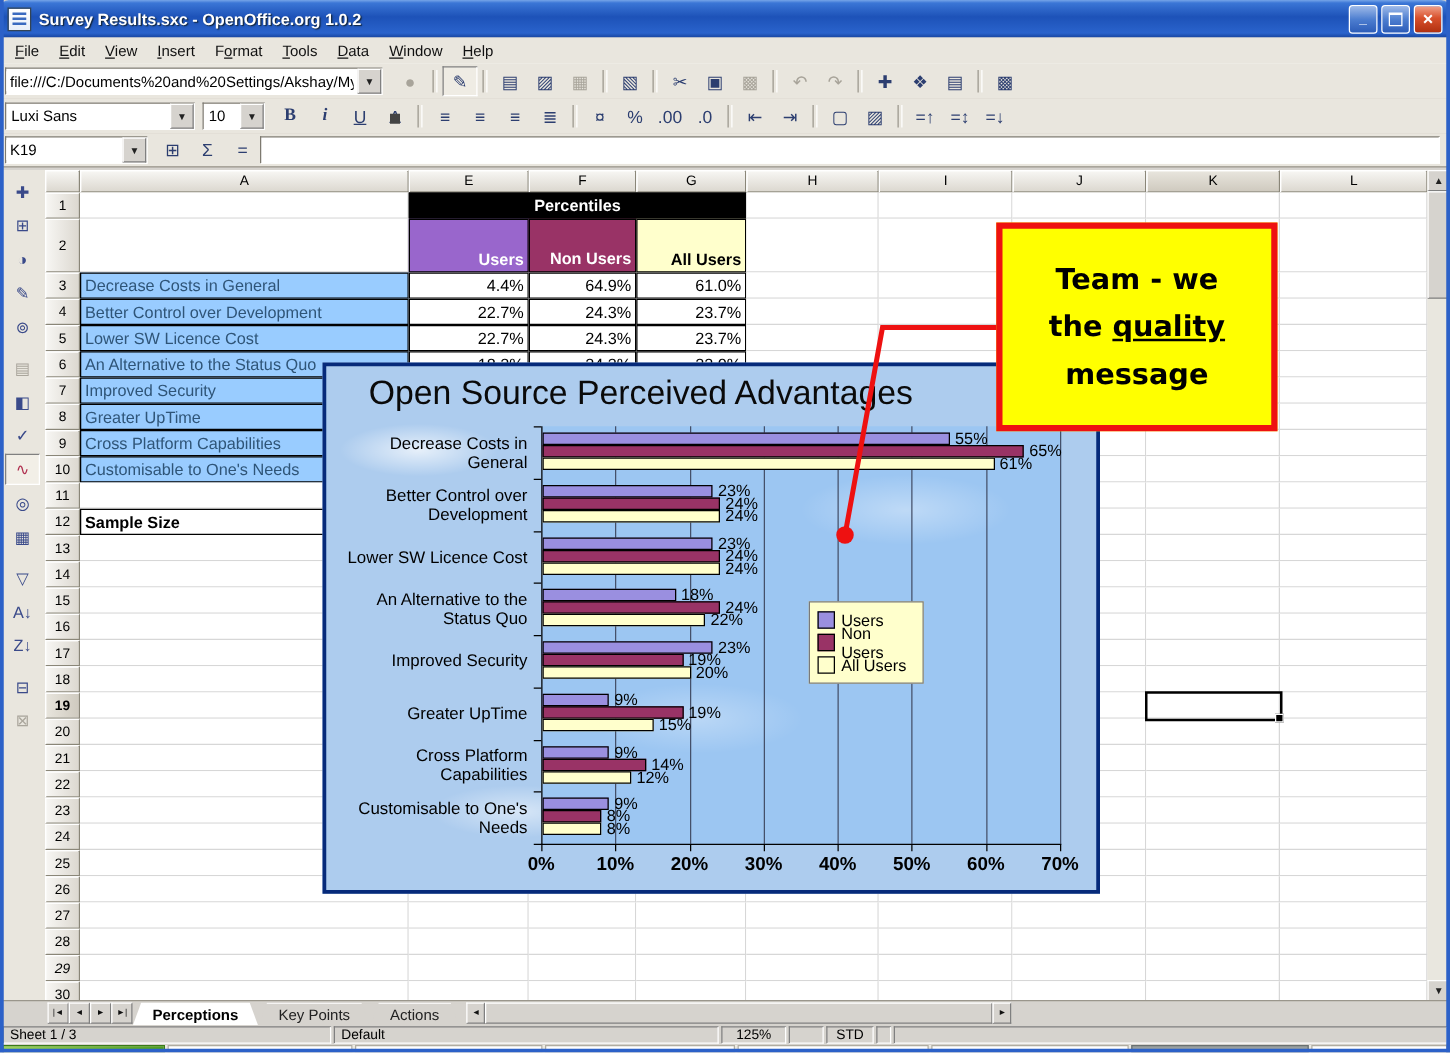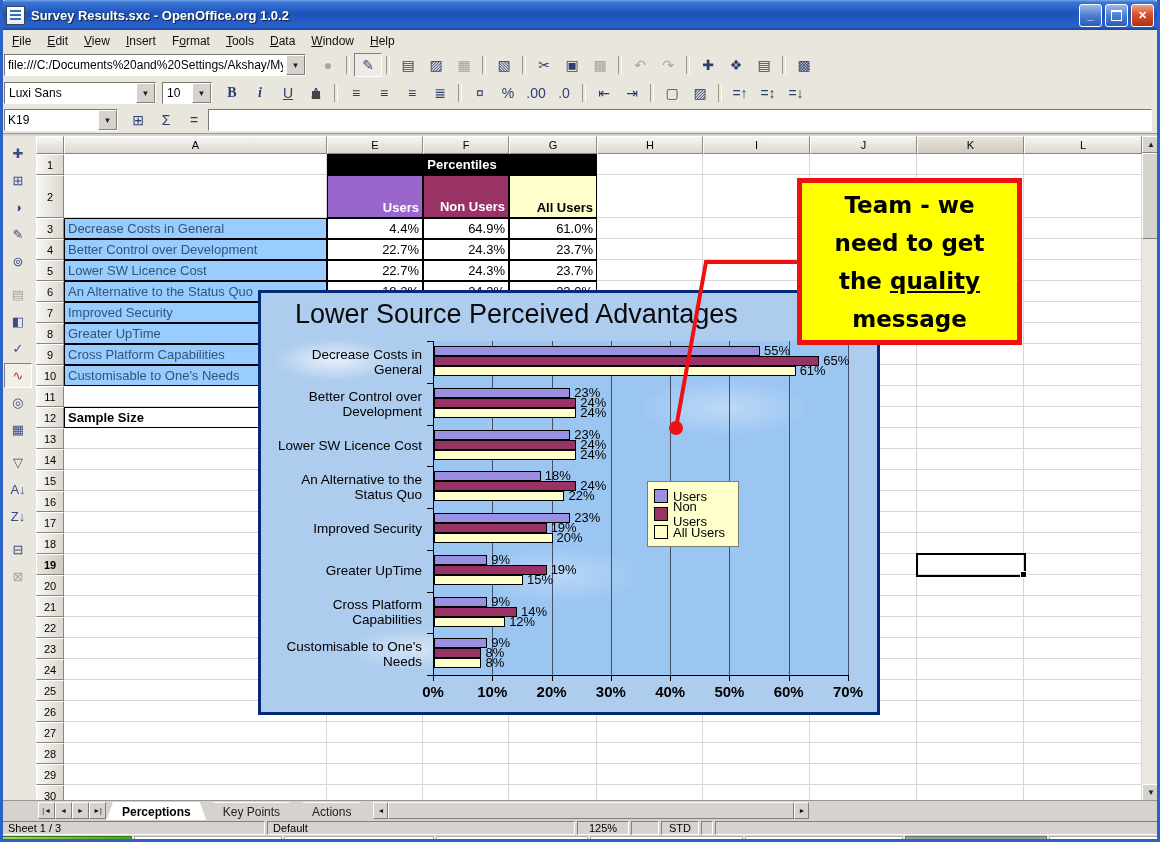--- a/index.html
+++ b/index.html
@@ -724,21 +724,21 @@
         <div class="cell" style="width: 263px; flex: 0 0 263px; height: 21px;"></div>
         <div class="cell" style="width: 96px; flex: 0 0 96px; height: 21px;"></div>
         <div class="cell" style="width: 86px; flex: 0 0 86px; height: 21px;"></div>
         <div class="cell" style="width: 88px; flex: 0 0 88px; height: 21px;"></div>
         <div class="cell" style="width: 106px; flex: 0 0 106px; height: 21px;"></div>
         <div class="cell" style="width: 107px; flex: 0 0 107px; height: 21px;"></div>
         <div class="cell" style="width: 107px; flex: 0 0 107px; height: 21px;"></div>
         <div class="cell" style="width: 107px; flex: 0 0 107px; height: 21px;"></div>
         <div class="cell" style="width: 118px; flex: 0 0 118px; height: 21px;"></div>
       </div>
-      <div class="gridrow" style="height: 21px;">
+      <div class="gridrow" style="height: 21px; font-style: italic;">
         <div class="rowhdr">29</div>
         <div class="cell" style="width: 263px; flex: 0 0 263px; height: 21px;"></div>
         <div class="cell" style="width: 96px; flex: 0 0 96px; height: 21px;"></div>
         <div class="cell" style="width: 86px; flex: 0 0 86px; height: 21px;"></div>
         <div class="cell" style="width: 88px; flex: 0 0 88px; height: 21px;"></div>
         <div class="cell" style="width: 106px; flex: 0 0 106px; height: 21px;"></div>
         <div class="cell" style="width: 107px; flex: 0 0 107px; height: 21px;"></div>
         <div class="cell" style="width: 107px; flex: 0 0 107px; height: 21px;"></div>
         <div class="cell" style="width: 107px; flex: 0 0 107px; height: 21px;"></div>
         <div class="cell" style="width: 118px; flex: 0 0 118px; height: 21px;"></div>
@@ -758,21 +758,21 @@
       <div class="active-cell" style="left: 880px; top: 417px; width: 106px; height: 20px;"></div>
     </div>
   <div class="vsb">
     <div class="sbtn" style="top:0">▲</div>
     <div class="vthumb"></div>
     <div class="sbtn" style="bottom:0;top:auto">▼</div>
   </div>
 </div>
 
 <div class="chart" id="chart">
-  <div class="chart-title">Lower Source Perceived Advantages</div>
+  <div class="chart-title">Open Source Perceived Advantages</div>
   <div class="plot" id="plot">
       <div class="gridline" style="left: 58.2857px;"></div>
       <div class="gridline" style="left: 117.571px;"></div>
       <div class="gridline" style="left: 176.857px;"></div>
       <div class="gridline" style="left: 236.143px;"></div>
       <div class="gridline" style="left: 295.429px;"></div>
       <div class="gridline" style="left: 354.714px;"></div>
       <div class="gridline" style="left: 414px;"></div>
       <div class="bar" style="left: 0px; top: 5px; width: 326.071px; background: rgb(154, 143, 224);"></div>
       <div class="dlabel" style="left: 330.071px; top: 2px;">55%</div>
@@ -874,21 +874,20 @@
     </div>
 </div>
 
 <svg class="connector" width="1160" height="842">
   <polyline points="798,262 706,262 676,428" fill="none" stroke="#ee1111" stroke-width="4"></polyline>
   <circle cx="676" cy="428" r="7" fill="#ee1111"></circle>
 </svg>
 
 <div class="callout" id="callout">
     <div>Team - we</div>
-    <div>need to get</div>
     <div>the <u>quality</u></div>
     <div>message</div>
   </div>
 
 <div class="tabbar" id="tabbar">
   <div style="width:38px;flex:0 0 38px"></div>
 <div class="tnav">|◄</div>
     <div class="tnav">◄</div>
     <div class="tnav">►</div>
     <div class="tnav">►|</div>

